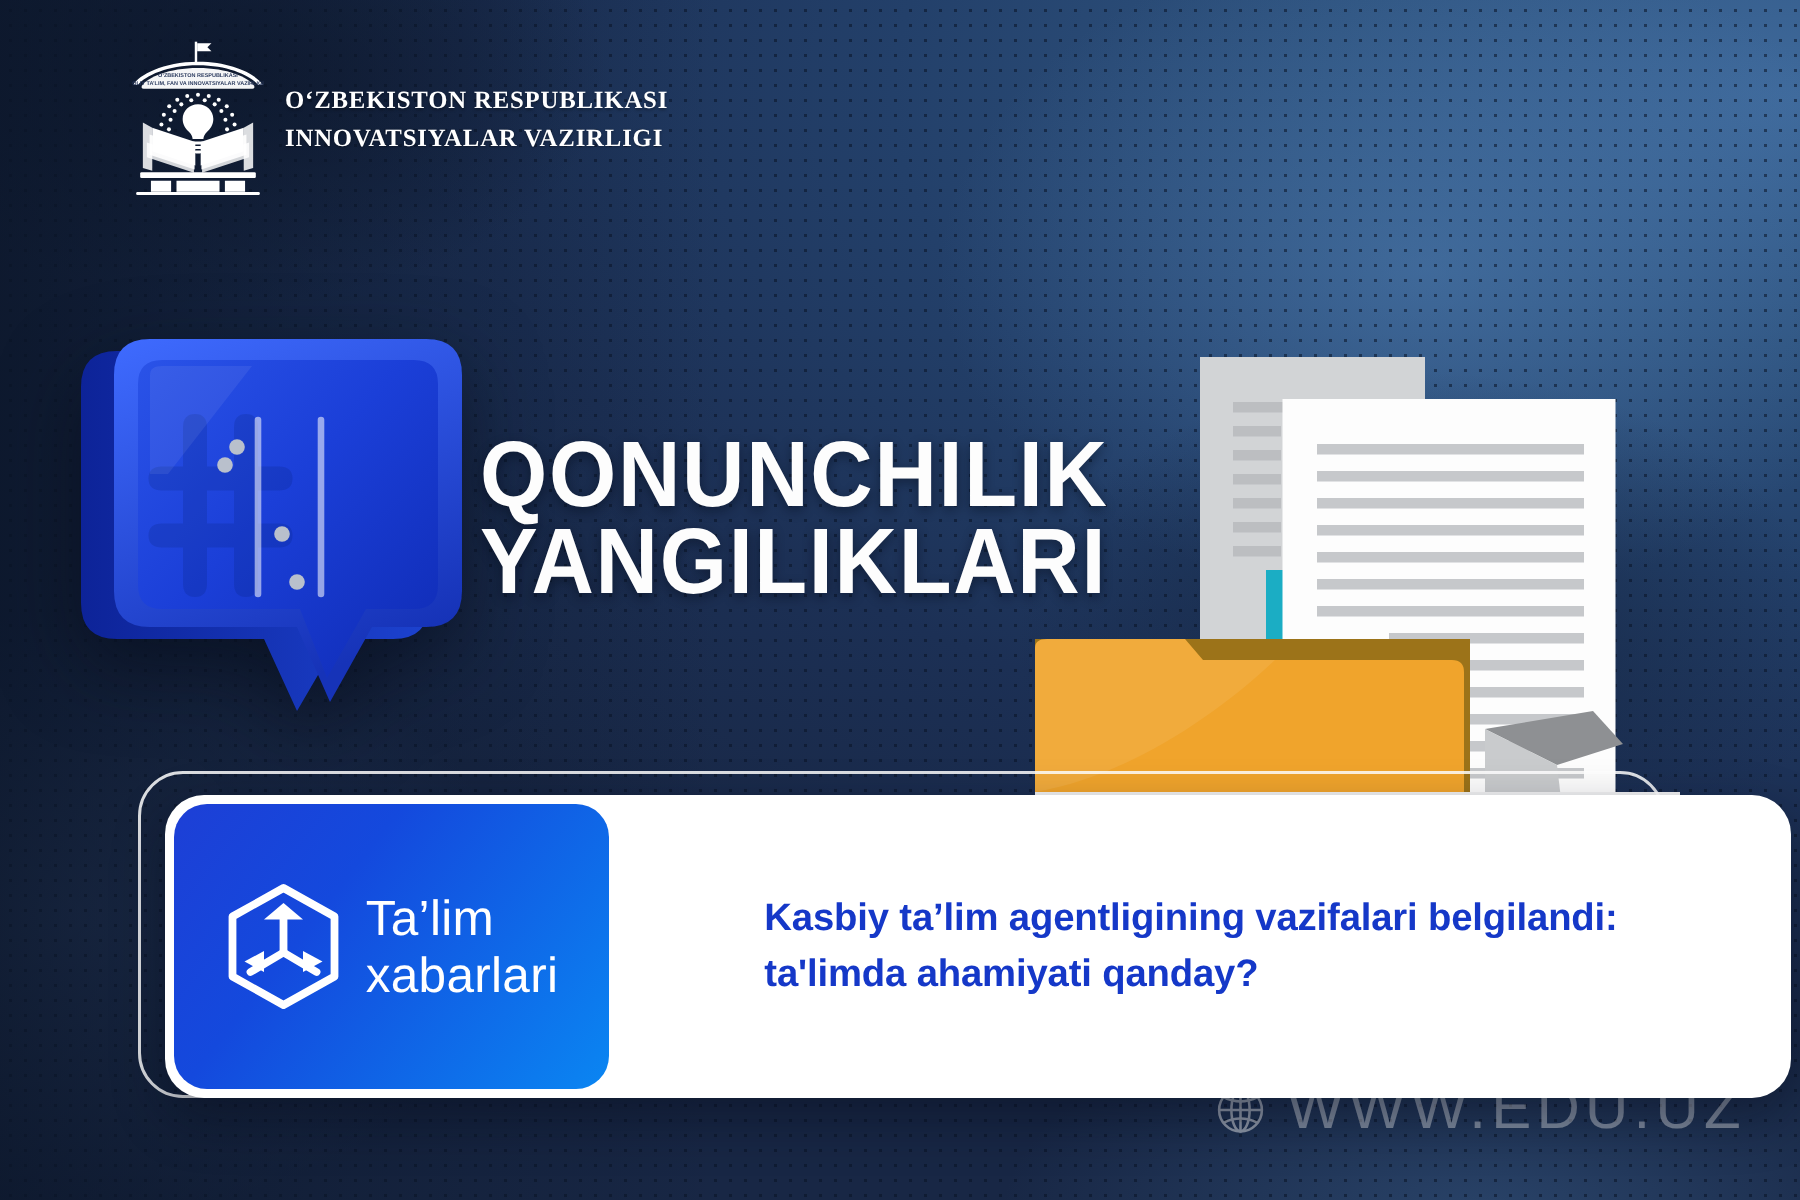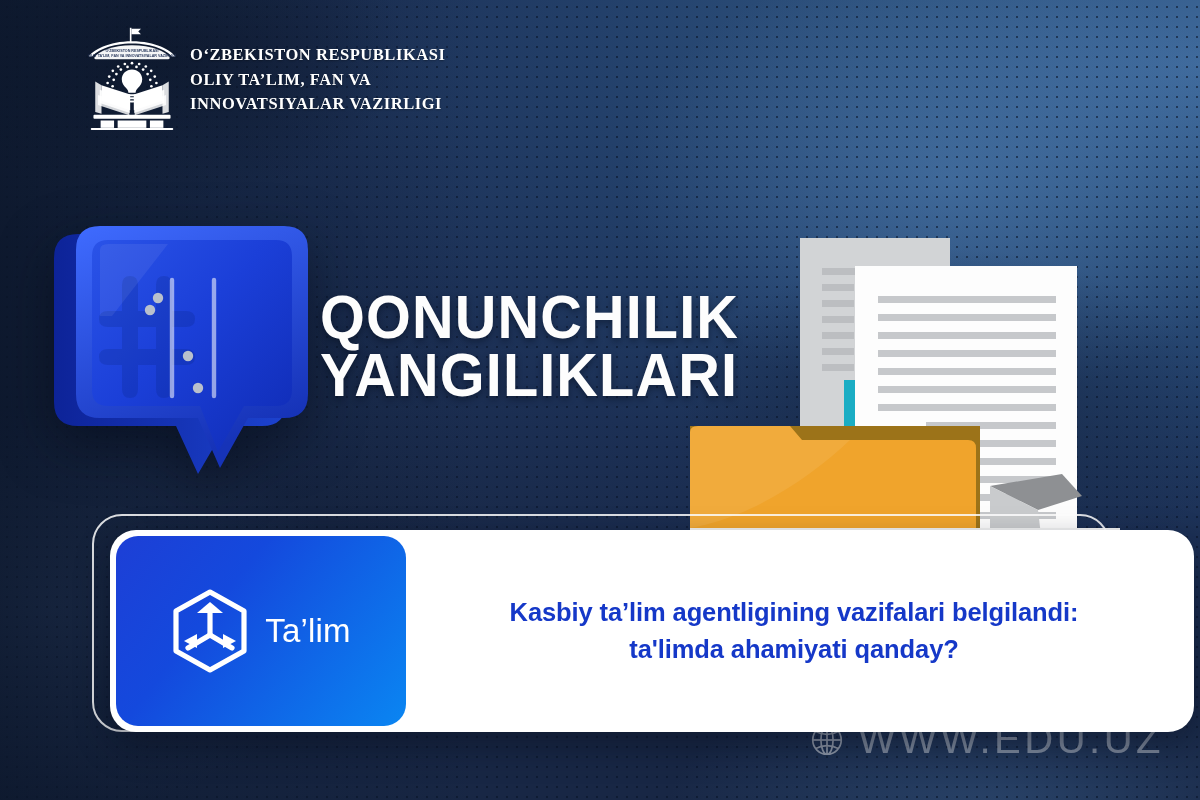--- a/index.html
+++ b/index.html
@@ -178,21 +178,20 @@
   .card-headline{
     flex:1;
     display:flex; align-items:center; justify-content:center;
     padding:0 30px 0 18px;
   }
   .card-headline .hl{
     color:#1538c8;
     font-weight:bold;
     font-size:25.5px;
     line-height:1.46;
-    text-align:center;
     letter-spacing:-.1px;
   }
 </style>
 </head>
 <body>
 
 <div class="stage">
 
   <div class="bg-base"></div>
   <div class="bg-wave wave-a"></div>
@@ -259,21 +258,20 @@
         <path d="M101 62 L94 66 L94 98 L101 96 Z" opacity=".85"></path>
         <rect x="17" y="99" width="86" height="4.4" rx="1"></rect>
         <rect x="25" y="105.4" width="15" height="8.2"></rect>
         <rect x="44" y="105.4" width="32" height="8.2"></rect>
         <rect x="80" y="105.4" width="15" height="8.2"></rect>
         <rect x="14" y="113.8" width="92" height="2.2" rx="1"></rect>
       </g>
     </svg>
     <div class="ministry-lines">
       <span>O‘ZBEKISTON RESPUBLIKASI</span>
-      <span>OLIY TA’LIM, FAN VA</span>
       <span>INNOVATSIYALAR VAZIRLIGI</span>
     </div>
   </div>
 
   <div class="bubble-wrap">
     <svg viewBox="0 0 300 300" width="300" height="300">
       <defs>
         <linearGradient id="bubFace" x1="0" y1="0" x2="1" y2="1">
           <stop offset="0" stop-color="#2a53e8"></stop>
           <stop offset="45%" stop-color="#1b3fd8"></stop>
@@ -405,20 +403,21 @@
           <path d="M39 46 L61 59"></path>
         </g>
         <g fill="#ffffff">
           <path d="M39 13 L52 24 L26 24 Z"></path>
           <path d="M13 52 L26 45 L26 59 Z"></path>
           <path d="M65 52 L52 45 L52 59 Z"></path>
         </g>
       </svg>
       <div class="brand-text">
         <span>Ta’lim</span>
+        <span>xabarlari</span>
       </div>
     </div>
     <div class="card-headline">
       <div class="hl">
         <div>Kasbiy ta’lim agentligining vazifalari belgilandi:</div>
         <div>ta'limda ahamiyati qanday?</div>
       </div>
     </div>
   </div>
 

